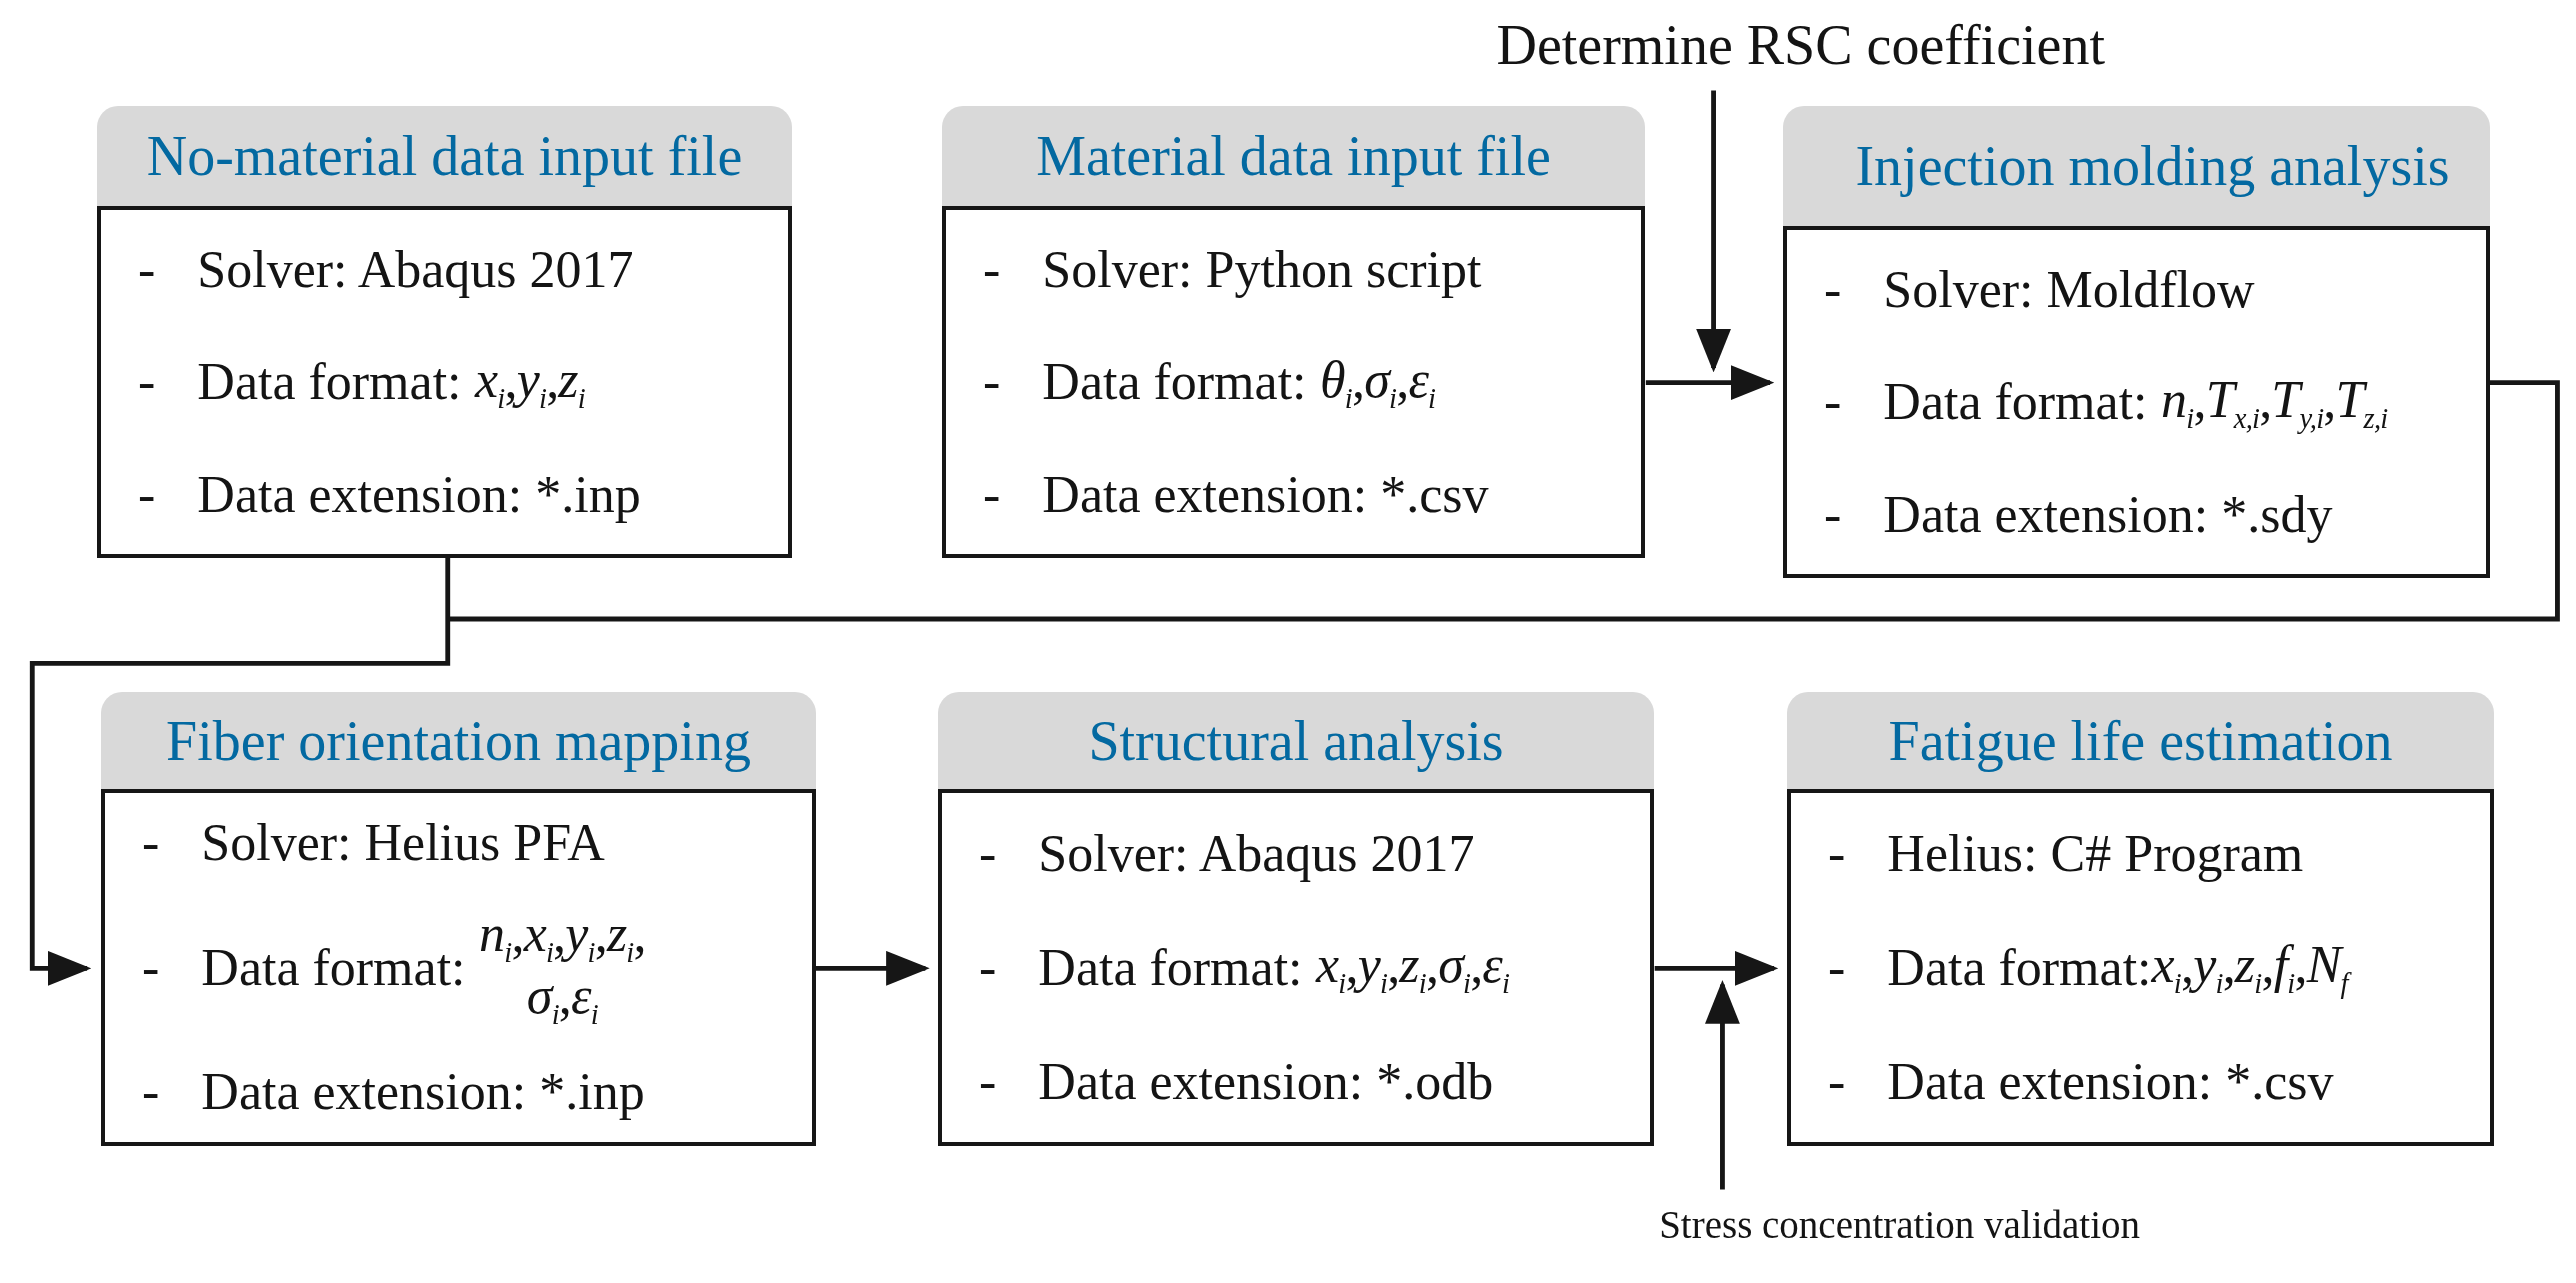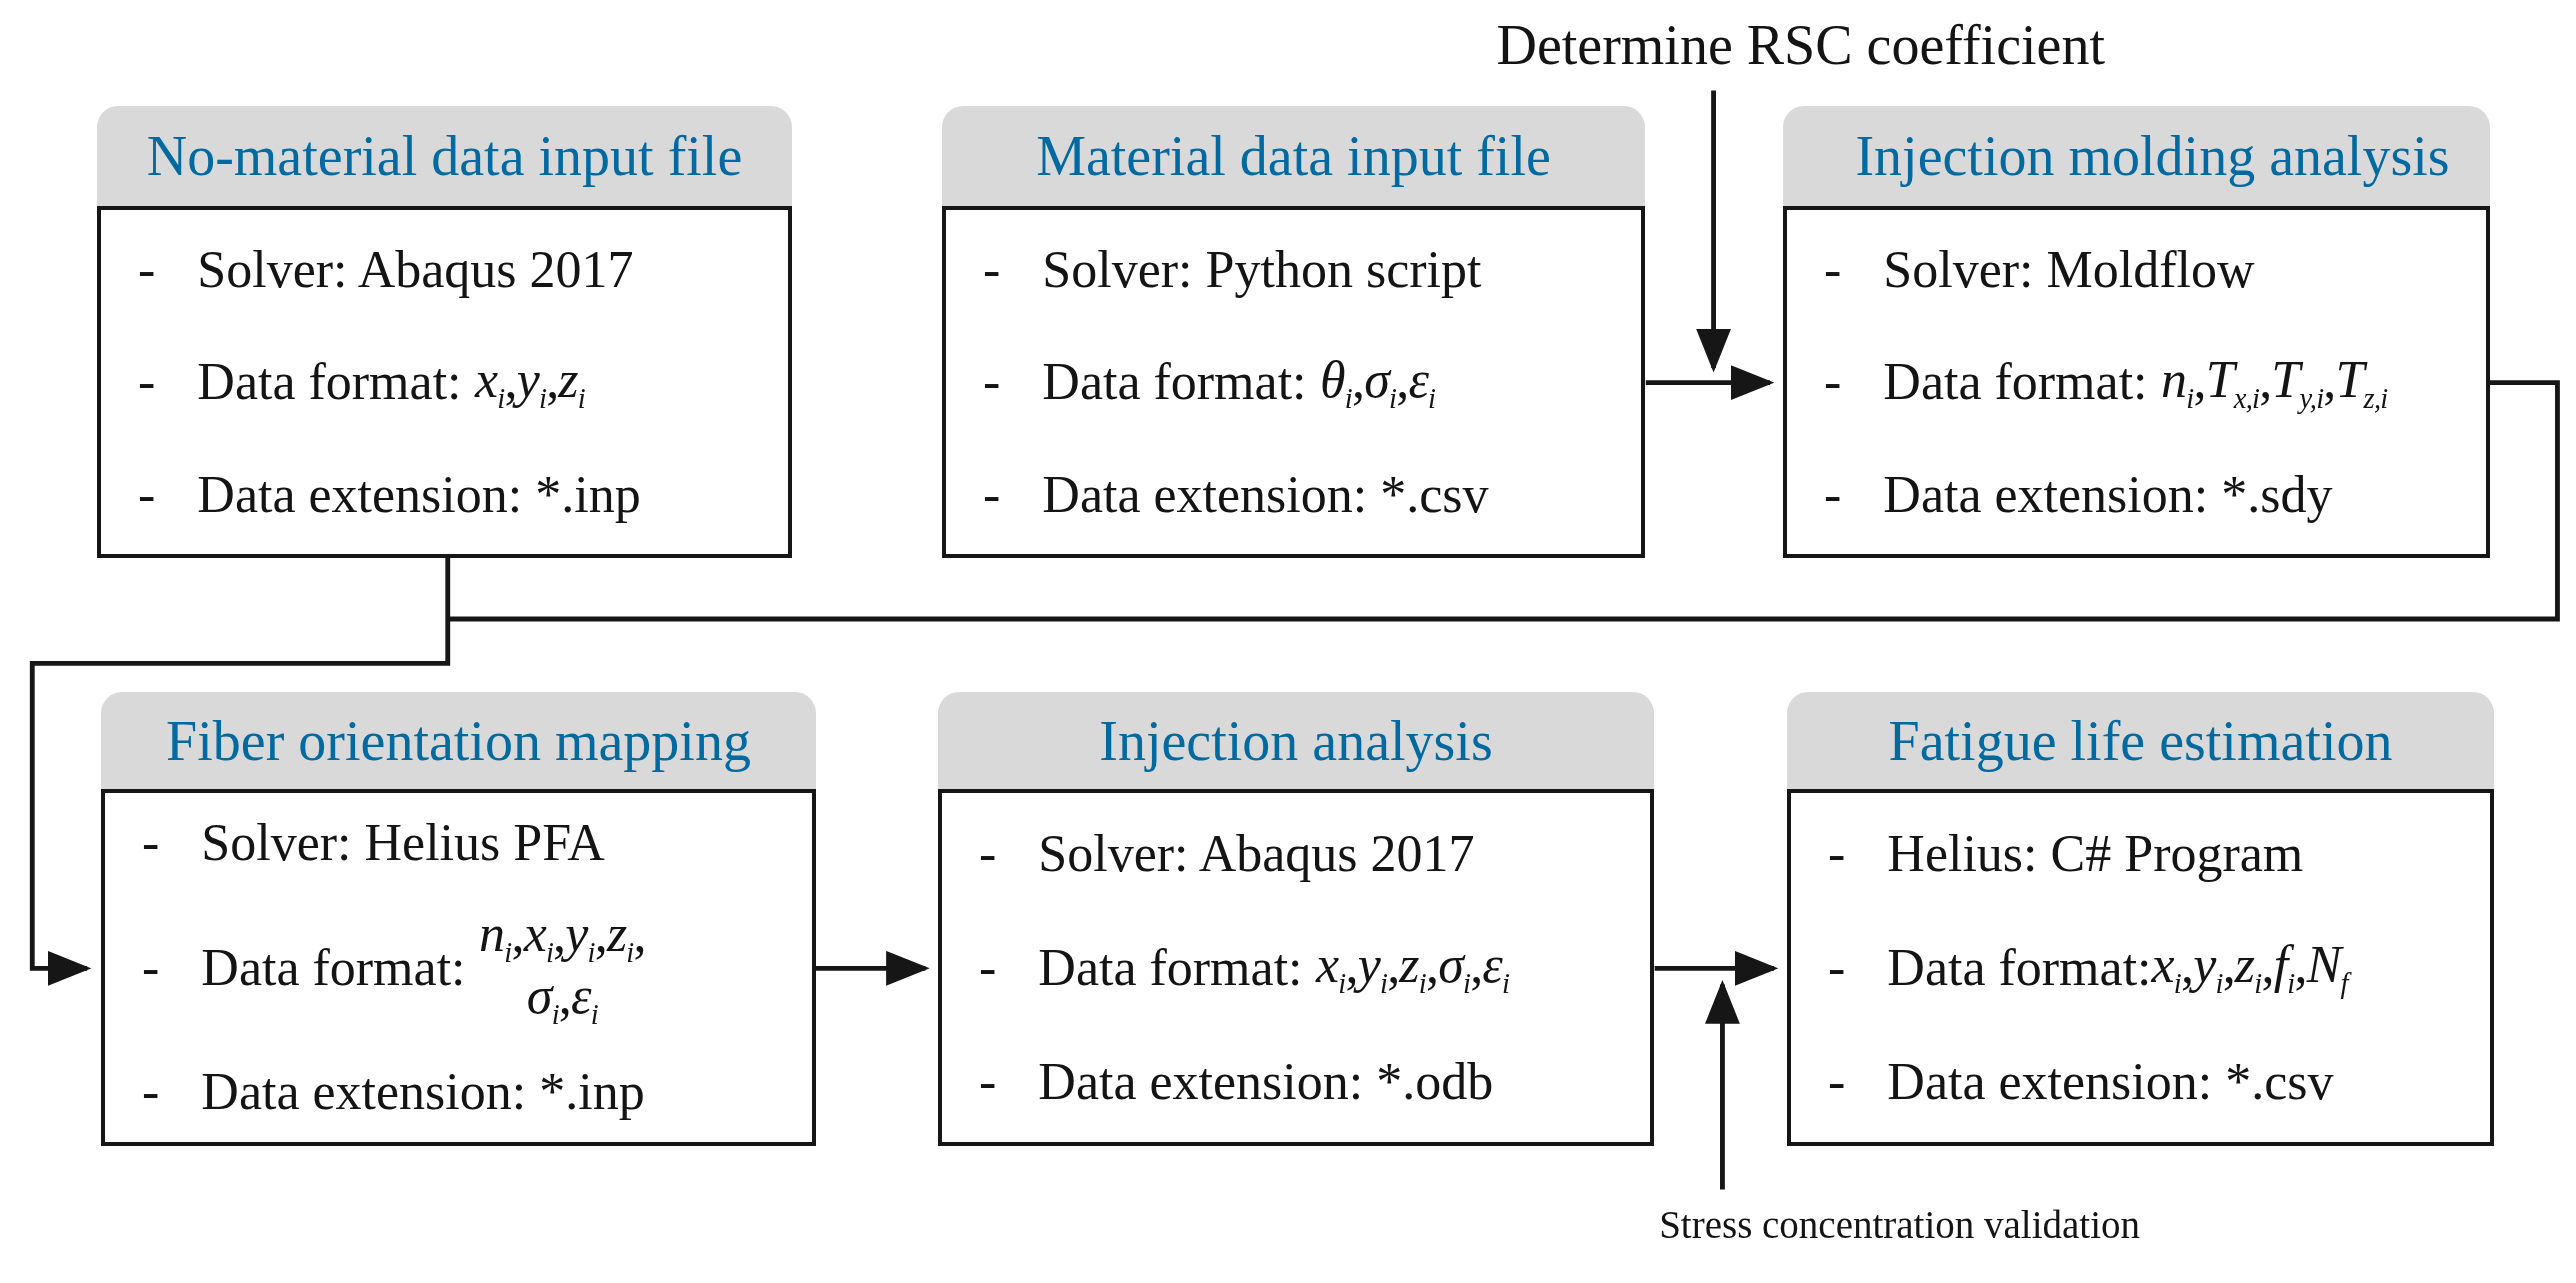--- a/index.html
+++ b/index.html
@@ -130,21 +130,21 @@
               <span class="fmt-line"><i>θ</i><sub>i</sub>,<i>σ</i><sub>i</sub>,<i>ε</i><sub>i</sub></span>
             </span>
           </div>
           <div class="bullet">
             <span class="dash">-</span>
             <span>Data extension: *.csv</span>
           </div>
         </div>
       </div>
       <div class="box" style="left: 1783px; top: 106px; width: 707px;">
-        <div class="box-header" style="height: 100px; padding-left: 32px;">
+        <div class="box-header" style="height: 120px; padding-left: 32px;">
           <span>Injection molding analysis</span>
         </div>
         <div class="box-body" style="height: 352px;">
           <div class="bullet">
             <span class="dash">-</span>
             <span>Solver: Moldflow</span>
           </div>
           <div class="bullet">
             <span class="dash">-</span>
             <span class="b-label" style="margin-right: 0.26em;">Data format:</span>
@@ -176,21 +176,21 @@
             </span>
           </div>
           <div class="bullet">
             <span class="dash">-</span>
             <span>Data extension: *.inp</span>
           </div>
         </div>
       </div>
       <div class="box" style="left: 938px; top: 692px; width: 716px;">
         <div class="box-header" style="height: 97px;">
-          <span>Injection analysis</span>
+          <span>Structural analysis</span>
         </div>
         <div class="box-body" style="height: 357px;">
           <div class="bullet">
             <span class="dash">-</span>
             <span>Solver: Abaqus 2017</span>
           </div>
           <div class="bullet">
             <span class="dash">-</span>
             <span class="b-label" style="margin-right: 0.26em;">Data format:</span>
             <span class="fmt-stack">

